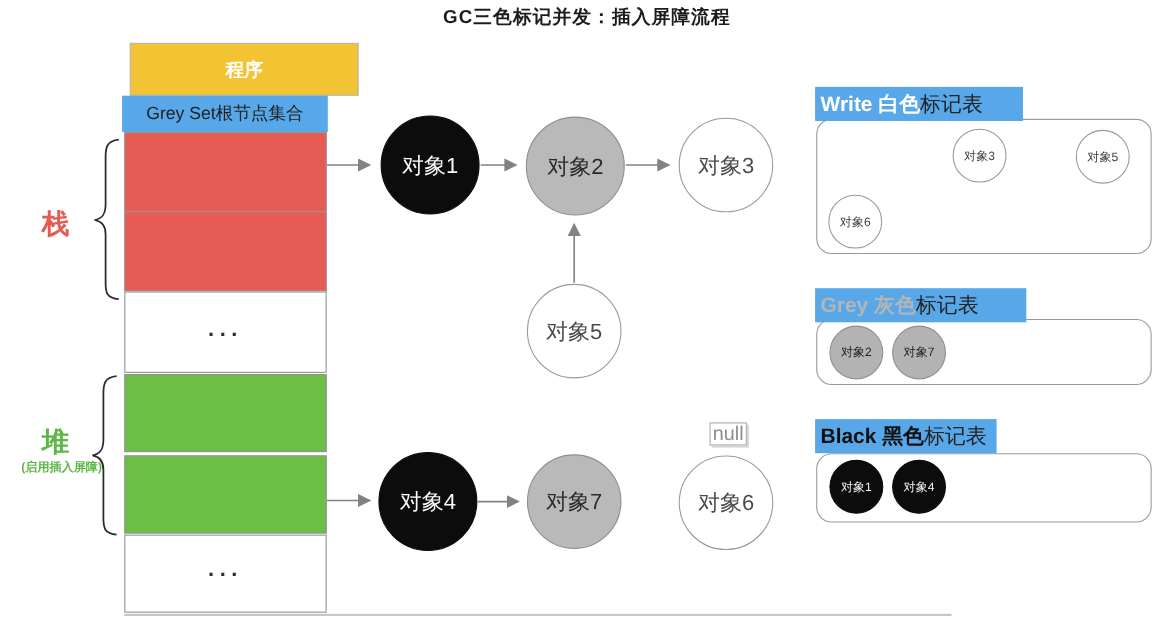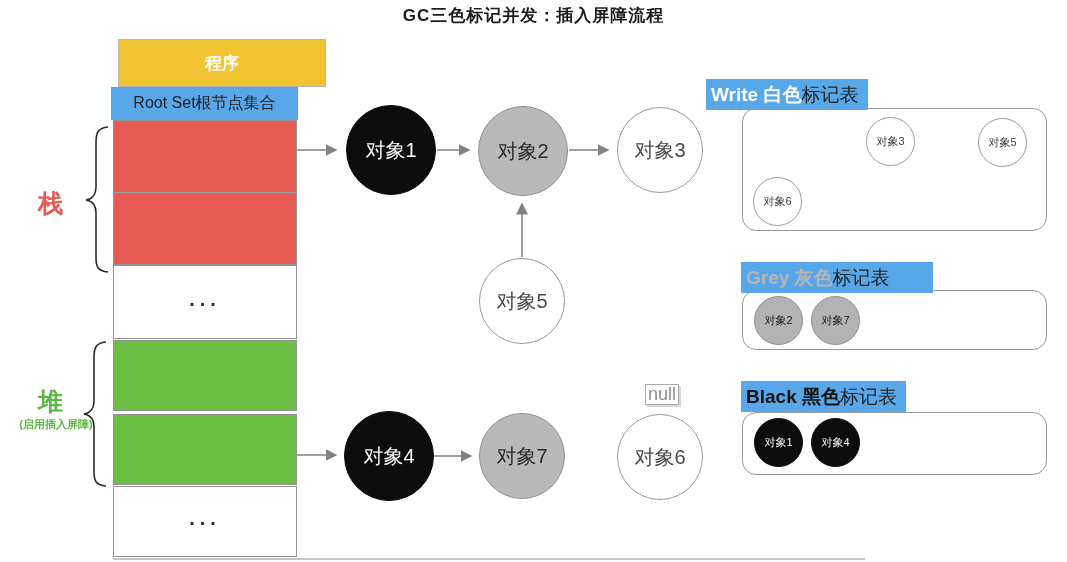--- a/index.html
+++ b/index.html
@@ -87,21 +87,21 @@
     <line x1="297" y1="455" x2="336" y2="455" stroke="#828282" stroke-width="1.5" marker-end="url(#arw)"></line>
 
     <line x1="434" y1="456" x2="471" y2="456" stroke="#828282" stroke-width="1.5" marker-end="url(#arw)"></line>
 
     <path d="M108 127 C97 128, 96 134, 96 143 L96 186 C96 196, 92 199, 86 200 C92 201, 96 204, 96 213 L96 257 C96 266, 97 271, 108 272" fill="none" stroke="#2b2b2b" stroke-width="1.6"></path>
 
     <path d="M106 342 C95 343, 94 349, 94 358 L94 400 C94 410, 90 413, 84 414 C90 415, 94 418, 94 427 L94 471 C94 480, 95 485, 106 486" fill="none" stroke="#2b2b2b" stroke-width="1.6"></path>
   </svg>
 
   <div class="membox box-program">程序</div>
-  <div class="membox box-rootset">Root Set根节点集合</div>
+  <div class="membox box-rootset">Grey Set根节点集合</div>
   <div class="membox box-red"></div>
   <div class="red-divider"></div>
   <div class="membox box-white1 dots">...</div>
   <div class="membox box-green1"></div>
   <div class="membox box-green2"></div>
   <div class="membox box-white2 dots">...</div>
 
   <div class="stack-label">栈</div>
   <div class="heap-label">堆</div>
   <div class="heap-note">(启用插入屏障)</div>
@@ -109,21 +109,21 @@
   <div class="node node-black big" style="left:346px; top:105px;">对象1</div>
   <div class="node node-grey big" style="left:478px; top:106px;">对象2</div>
   <div class="node node-white mid" style="left:617px; top:107px;">对象3</div>
   <div class="node node-white mid" style="left:479px; top:258px;">对象5</div>
   <div class="node node-black big" style="left:344px; top:411px;">对象4</div>
   <div class="node node-grey mid" style="left:479px; top:413px;">对象7</div>
   <div class="node node-white mid" style="left:617px; top:414px;">对象6</div>
 
   <div class="null-box">null</div>
 
-  <div class="tbl-header" style="left:706px; top:79px; width:162px;">
+  <div class="tbl-header" style="left:741px; top:79px; width:189px;">
     <span class="pfx pfx-white">Write 白色</span>
       <span class="sfx">标记表</span>
   </div>
   <div class="tbl-box" style="left:742px; top:108px; width:305px; height:123px;"></div>
   <div class="chip chip-white" style="left:866px; top:117px;">对象3</div>
   <div class="chip chip-white" style="left:978px; top:118px;">对象5</div>
   <div class="chip chip-white" style="left:753px; top:177px;">对象6</div>
 
   <div class="tbl-header" style="left:741px; top:262px; width:192px;">
     <span class="pfx pfx-grey">Grey 灰色</span>

